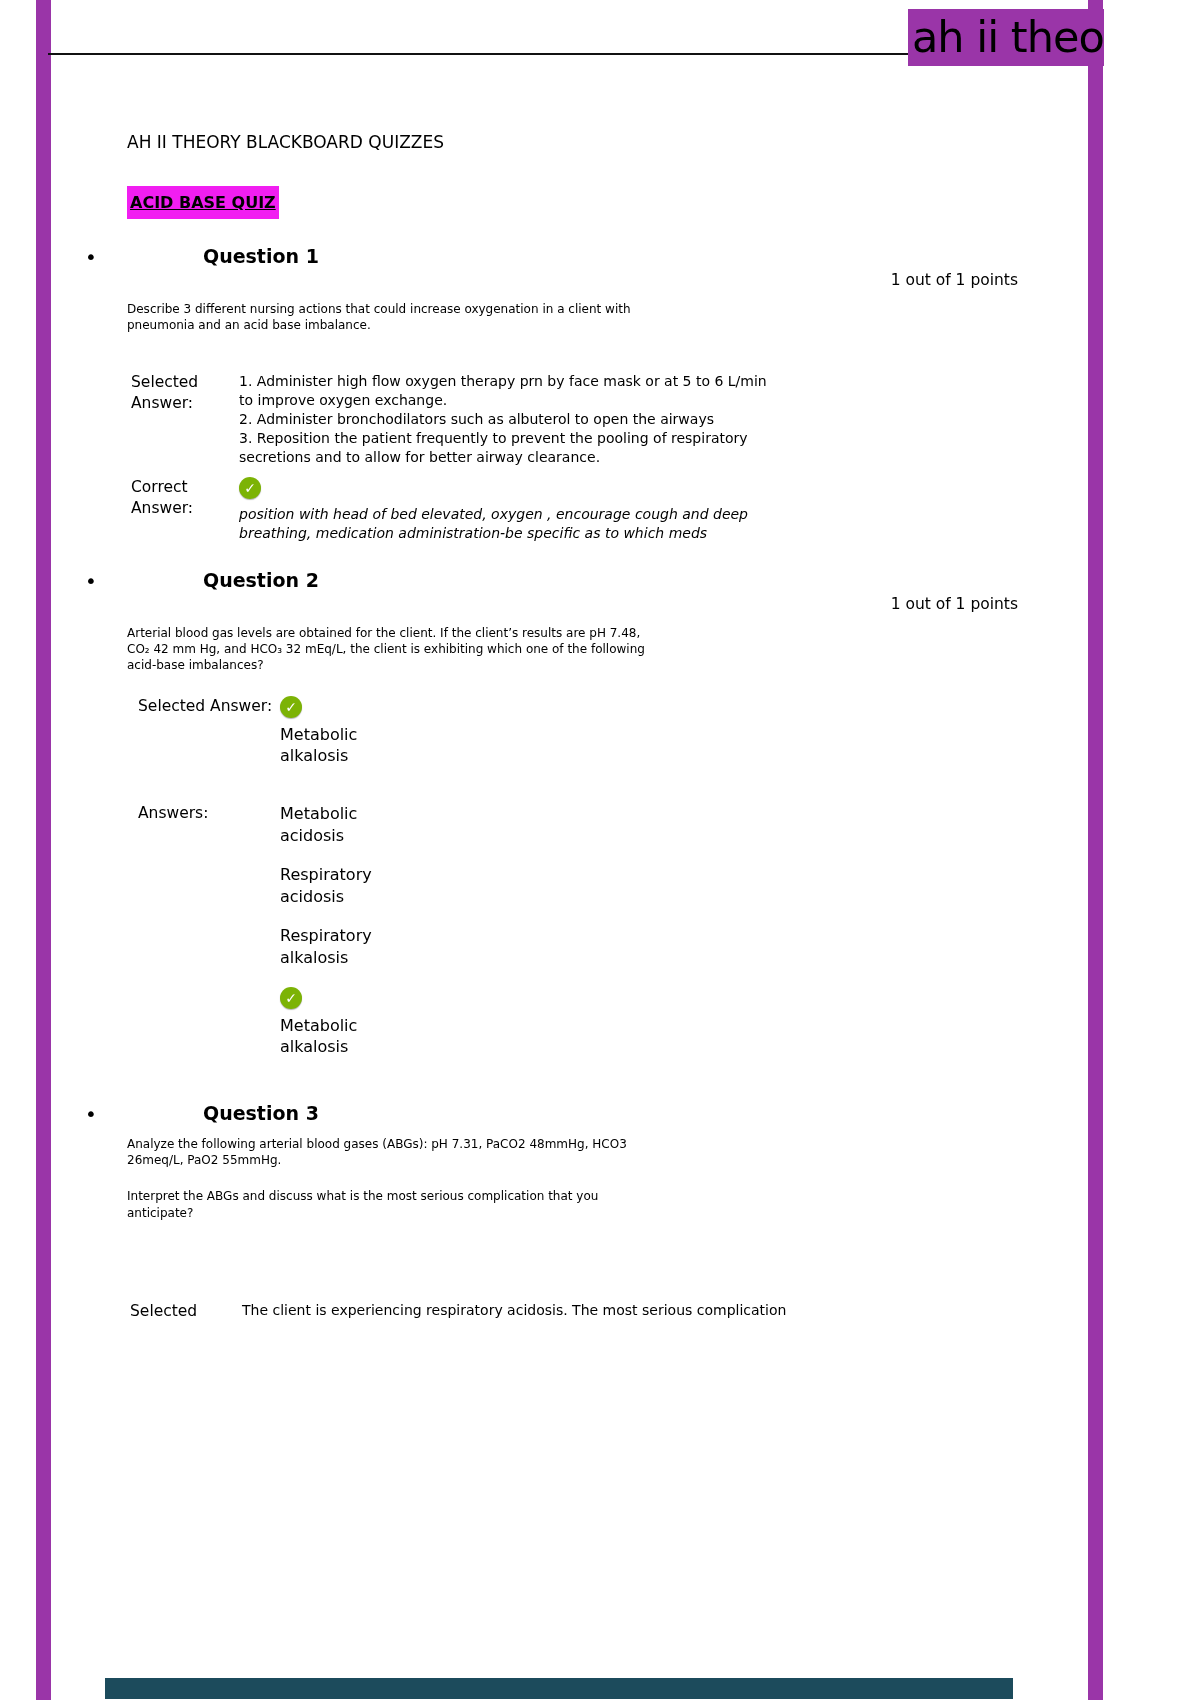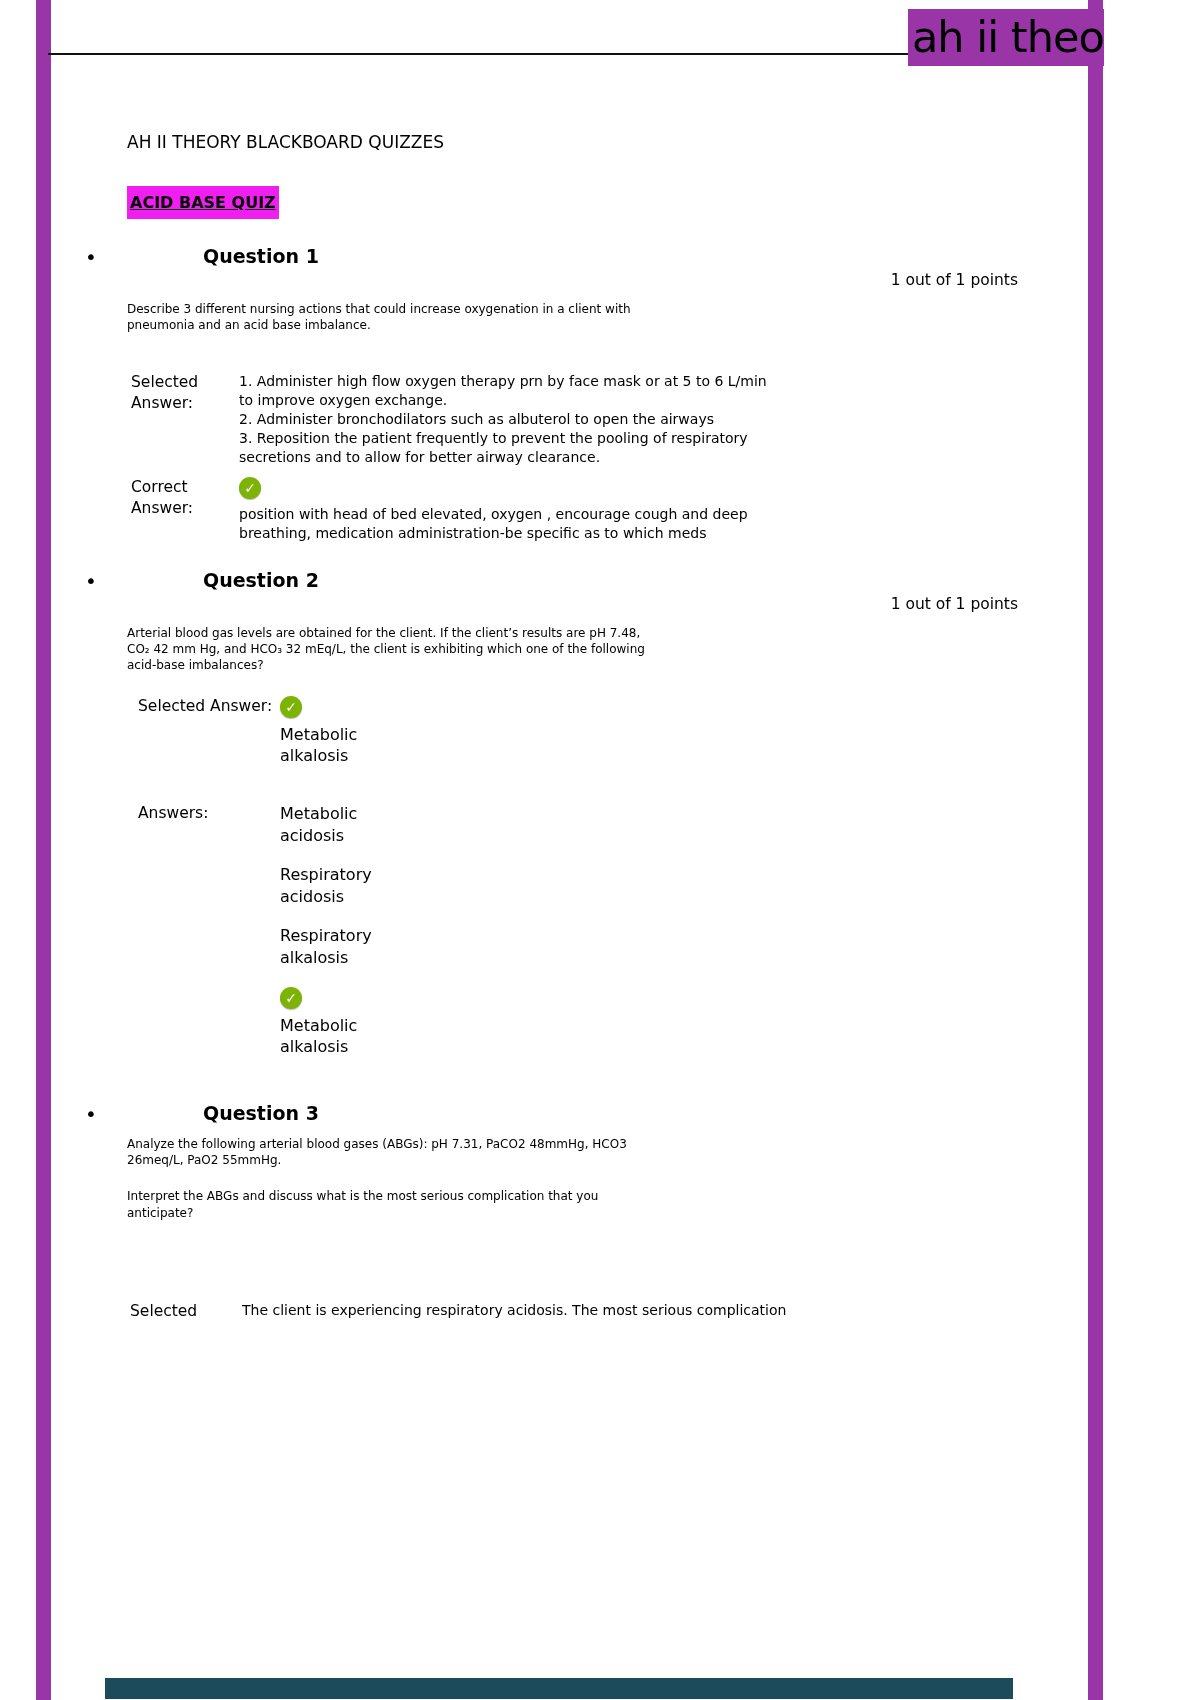--- a/index.html
+++ b/index.html
@@ -49,21 +49,21 @@
   .label { font-size: 15.5px; line-height: 1.35; }
   .ans-text { font-size: 14px; line-height: 1.36; white-space: pre-line; }
   .check-icon {
     display: inline-flex; width: 22px; height: 22px; border-radius: 50%;
     background: var(--check-green, #7cb305); color: #fff;
     align-items: center; justify-content: center;
     font-size: 14px; font-weight: bold;
     box-shadow: 0 1px 1px rgba(0,0,0,0.3);
   }
   .icon-above { display: inline-flex; margin-bottom: 6px; }
-  .with-icon .ans-text { margin-top: 6px; }
+  .with-icon .ans-text { margin-top: 6px; font-style: italic; }
   .opt { width: 130px; font-size: 16px; line-height: 1.35; margin-bottom: 18px; }
   .opt-block { margin-bottom: 2px; }
 </style>
 </head>
 <body>
 
 <div class="bar bar-left"></div>
 <div class="bar bar-right"></div>
 <div class="top-rule"></div>
 <div class="watermark">ah ii theor</div>

